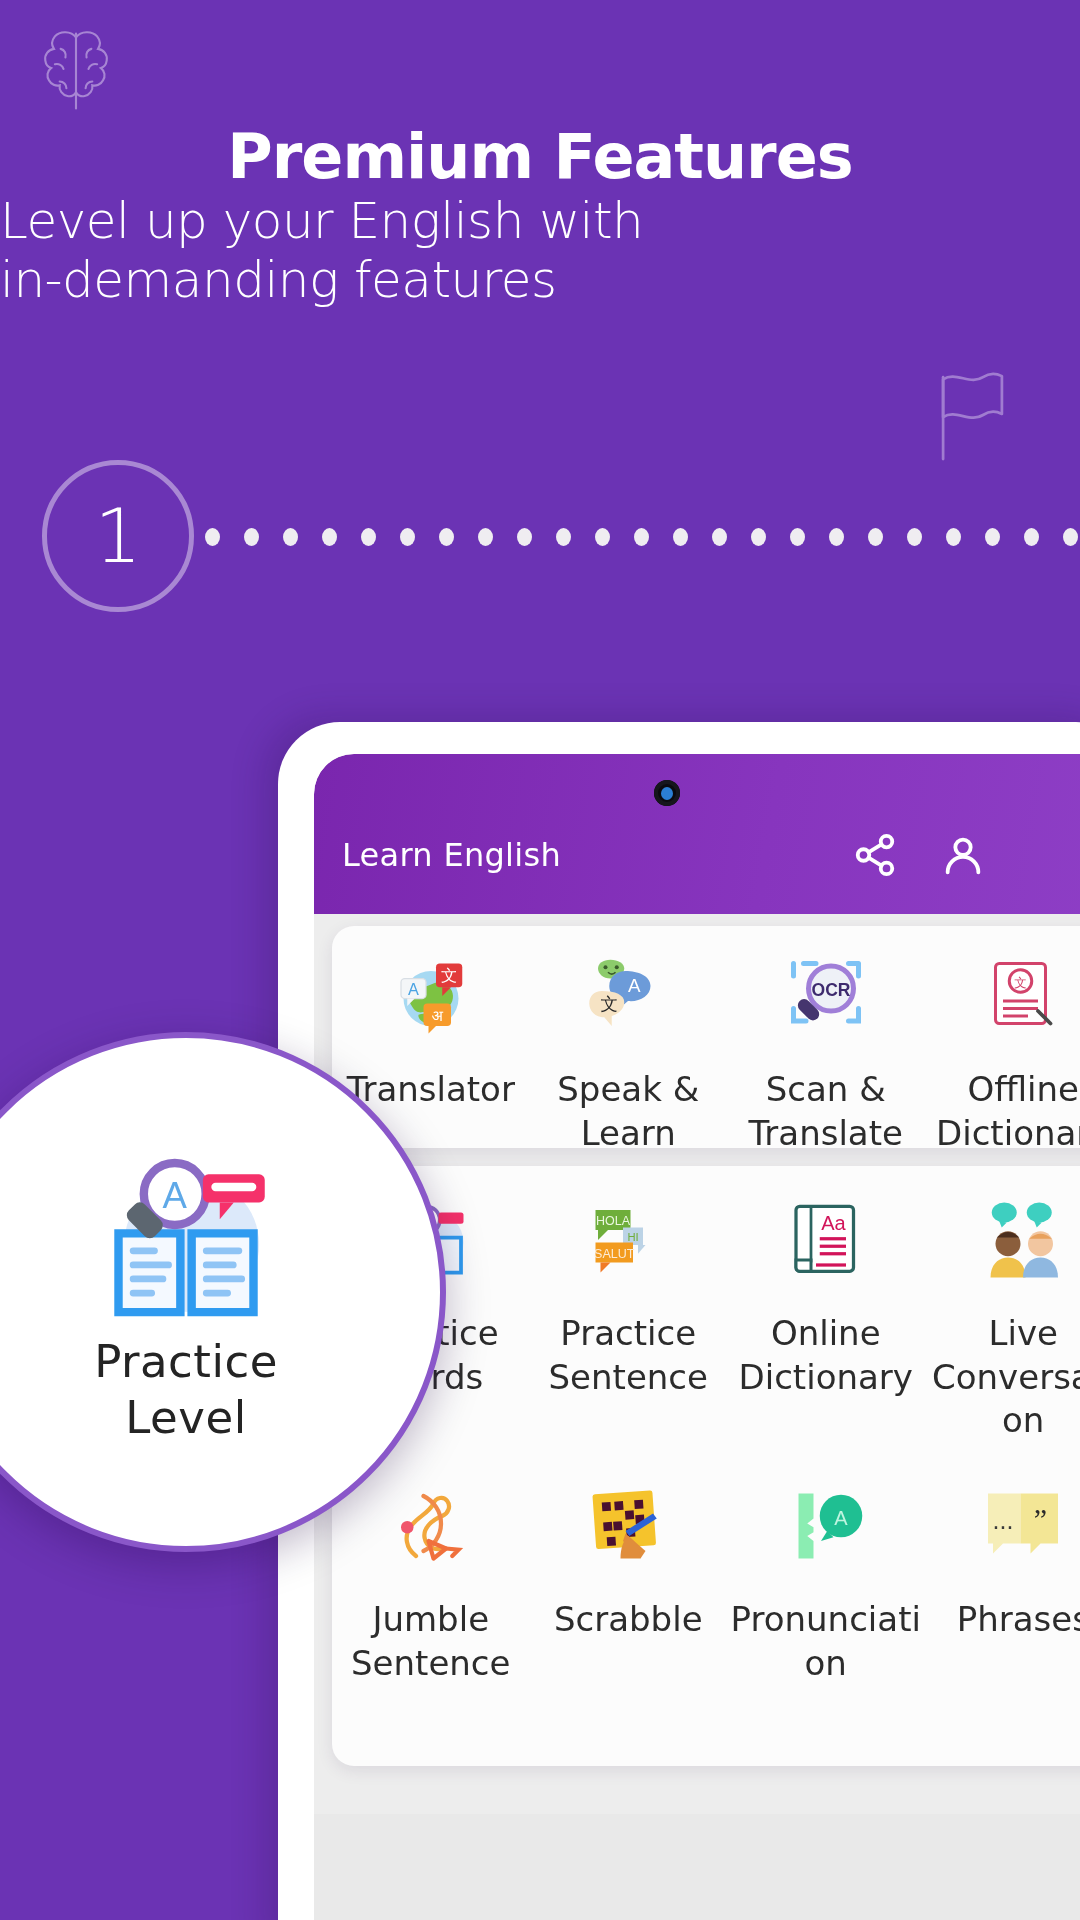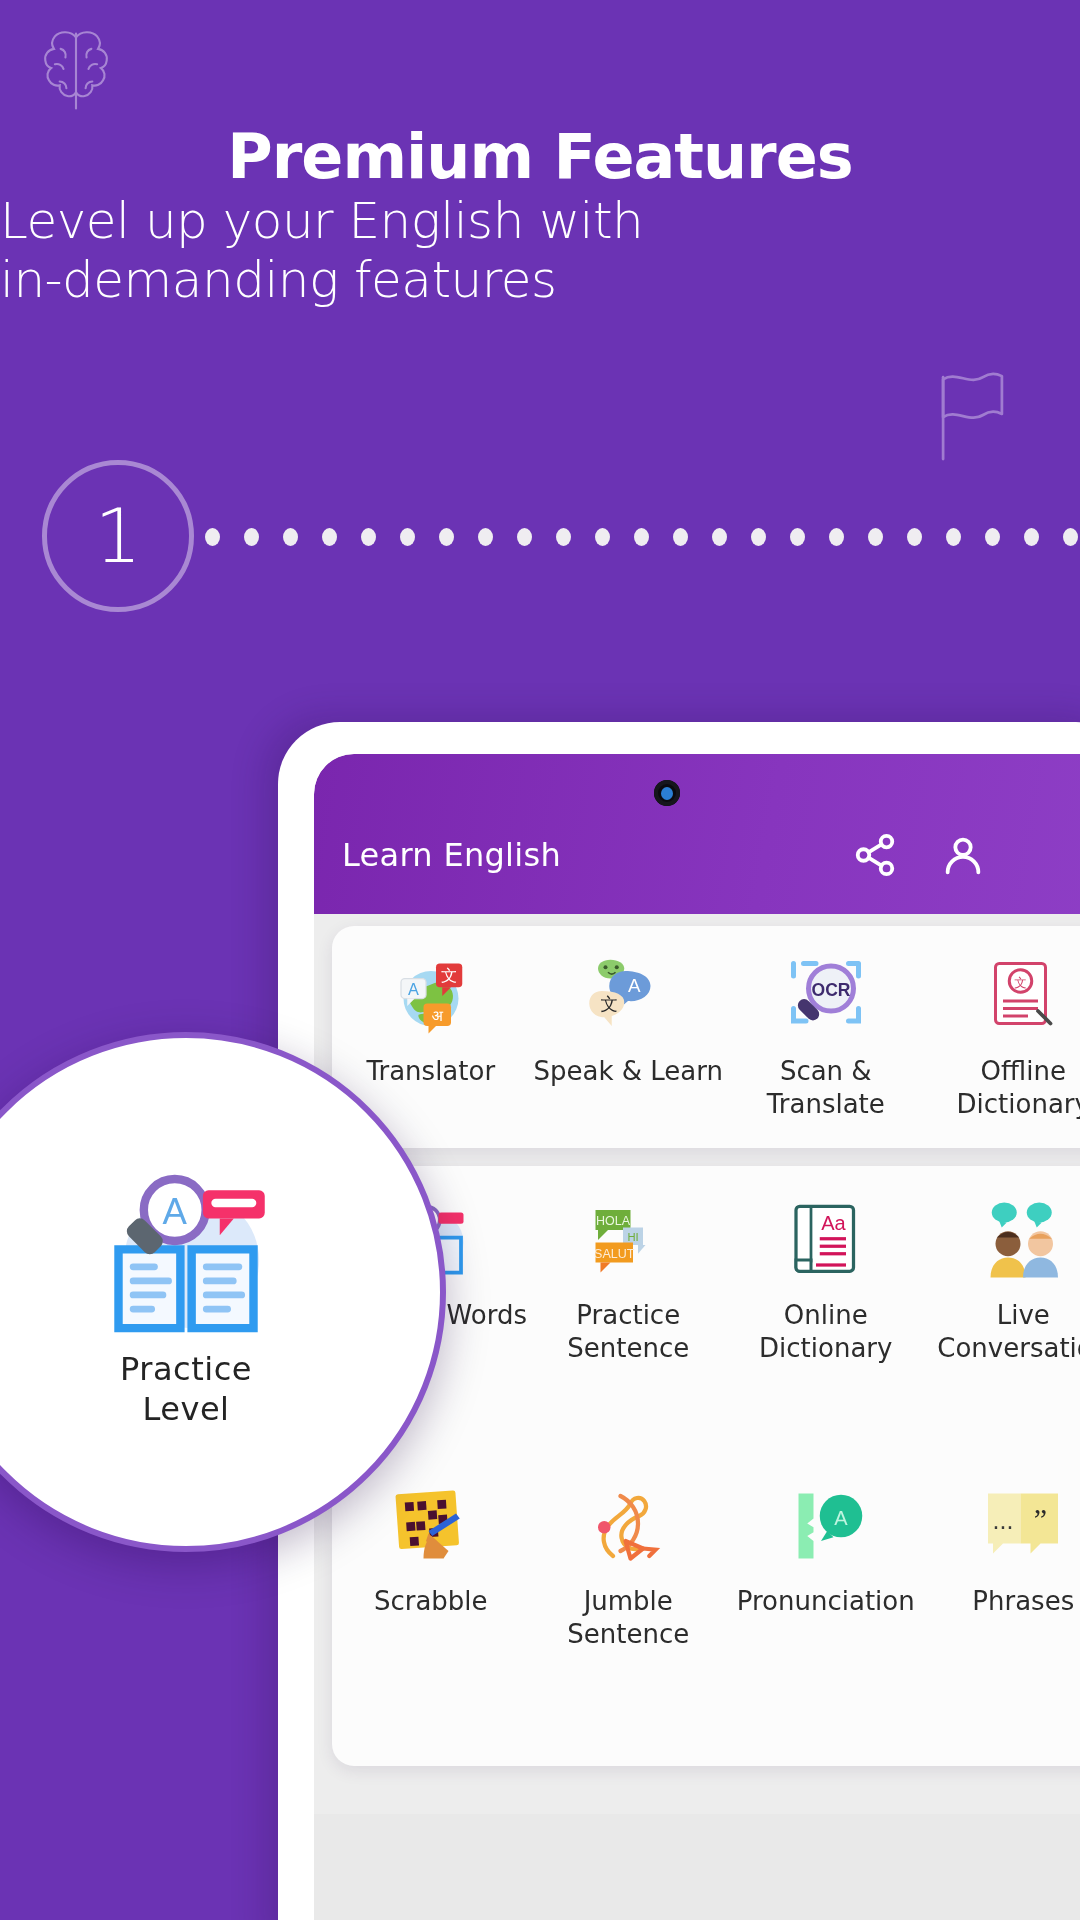--- a/index.html
+++ b/index.html
@@ -142,24 +142,24 @@
     flex: 1 1 0;
     display: flex;
     flex-direction: column;
     align-items: center;
   }
   .cell-icon {
     width: 88px; height: 88px;
     display: flex; align-items: center; justify-content: center;
   }
   .cell-label {
-    margin-top: 15px;
+    margin-top: 28px;
     text-align: center;
     color: #2C2C2C;
-    font-size: 26px;
+    font-size: 34px;
     line-height: 1.28;
     font-weight: 400;
     width: 100%;
     word-break: break-word;
   }
 
   
   #highlight-bubble {
     position: absolute;
     left: -74px; top: 1032px;
@@ -175,21 +175,21 @@
     overflow: hidden;
   }
   #highlight-icon-wrap {
     width: 210px; height: 190px;
     display: flex; align-items: center; justify-content: center;
     margin-top: 6px;
   }
   #highlight-label {
     text-align: center;
     color: #242424;
-    font-size: 32px;
+    font-size: 45px;
     line-height: 1.24;
     font-weight: 400;
     letter-spacing: .5px;
     width: 340px;
   }
 
   
   #phone-bottom-strip {
     position: absolute; left: 0; bottom: 0;
     width: 824px; height: 140px;
@@ -410,20 +410,33 @@
                 <path d="M37 31q9-8 18 0" fill="#E8A15D"></path>
                 <path d="M32 62c0-10 6-16 14-16s14 6 14 16z" fill="#8FB8E0"></path>
               </svg>
             </div>
             <div class="cell-label">Live Conversation</div>
           </div>
 
         </div>
 
         <div class="grid-row" style="top:316px">
+
+          <div class="cell">
+            <div class="cell-icon">
+              <svg viewBox="0 0 64 64" width="80" height="80">
+                <path d="M20 56c-8-6-10-16-4-24s14-10 18-18c2-5 8-6 11-2s1 10-4 12c-8 3-16 10-14 18 1 6 8 10 14 8" fill="none" stroke="#F2A83C" stroke-width="3.4" stroke-linecap="round"></path>
+                <path d="M26 8c8 4 14 12 14 22s-6 18-14 22" fill="none" stroke="#F08A4B" stroke-width="3.4" stroke-linecap="round"></path>
+                <path d="M30 44l14 6-10 8z" fill="none" stroke="#F0703C" stroke-width="3.4" stroke-linejoin="round"></path>
+                <path d="M44 50l10 1-5 5" fill="none" stroke="#F0703C" stroke-width="3.4" stroke-linecap="round"></path>
+                <circle cx="13" cy="33" r="5" fill="#F0556B"></circle>
+              </svg>
+            </div>
+            <div class="cell-label">Jumble Sentence</div>
+          </div>
 
           <div class="cell">
             <div class="cell-icon">
               <svg viewBox="0 0 64 64" width="80" height="80">
                 <rect x="5" y="5" width="48" height="44" rx="2" fill="#F5C32C" transform="rotate(-4 29 27)"></rect>
                 <g fill="#4A1030" transform="rotate(-4 29 27)">
                   <rect x="12" y="12" width="7" height="7"></rect>
                     <rect x="22" y="12" width="7" height="7"></rect>
                   <rect x="38" y="12" width="7" height="7"></rect>
                   <rect x="30" y="20" width="7" height="7"></rect>
@@ -432,33 +445,20 @@
                     <rect x="38" y="24" width="7" height="7"></rect>
                   <rect x="30" y="34" width="7" height="7"></rect>
                     <rect x="14" y="40" width="7" height="7"></rect>
                 </g>
                 <path d="M30 38l16 14-4 6-14-14z" fill="#E08D3C"></path>
                 <path d="M30 36l22-14 3 4-22 14z" fill="#2C63D6"></path>
                 <path d="M32 40c6 4 10 10 10 18H26c0-8 2-14 6-18z" fill="#E08D3C"></path>
               </svg>
             </div>
             <div class="cell-label">Scrabble</div>
-          </div>
-
-          <div class="cell">
-            <div class="cell-icon">
-              <svg viewBox="0 0 64 64" width="80" height="80">
-                <path d="M20 56c-8-6-10-16-4-24s14-10 18-18c2-5 8-6 11-2s1 10-4 12c-8 3-16 10-14 18 1 6 8 10 14 8" fill="none" stroke="#F2A83C" stroke-width="3.4" stroke-linecap="round"></path>
-                <path d="M26 8c8 4 14 12 14 22s-6 18-14 22" fill="none" stroke="#F08A4B" stroke-width="3.4" stroke-linecap="round"></path>
-                <path d="M30 44l14 6-10 8z" fill="none" stroke="#F0703C" stroke-width="3.4" stroke-linejoin="round"></path>
-                <path d="M44 50l10 1-5 5" fill="none" stroke="#F0703C" stroke-width="3.4" stroke-linecap="round"></path>
-                <circle cx="13" cy="33" r="5" fill="#F0556B"></circle>
-              </svg>
-            </div>
-            <div class="cell-label">Jumble Sentence</div>
           </div>
 
           <div class="cell">
             <div class="cell-icon">
               <svg viewBox="0 0 64 64" width="80" height="80">
                 <path d="M10 6h12v20l-5 4 5 3v4l-5 3 5 4v14H10z" fill="#8BEDB2"></path>
                 <circle cx="44" cy="24" r="17" fill="#1FBF92"></circle>
                 <text x="44" y="31" font-size="16" fill="#BFF5E0" text-anchor="middle" font-family="sans-serif">A</text>
                 <path d="M33 36l-5 8 10-3z" fill="#1FBF92"></path>
               </svg>

